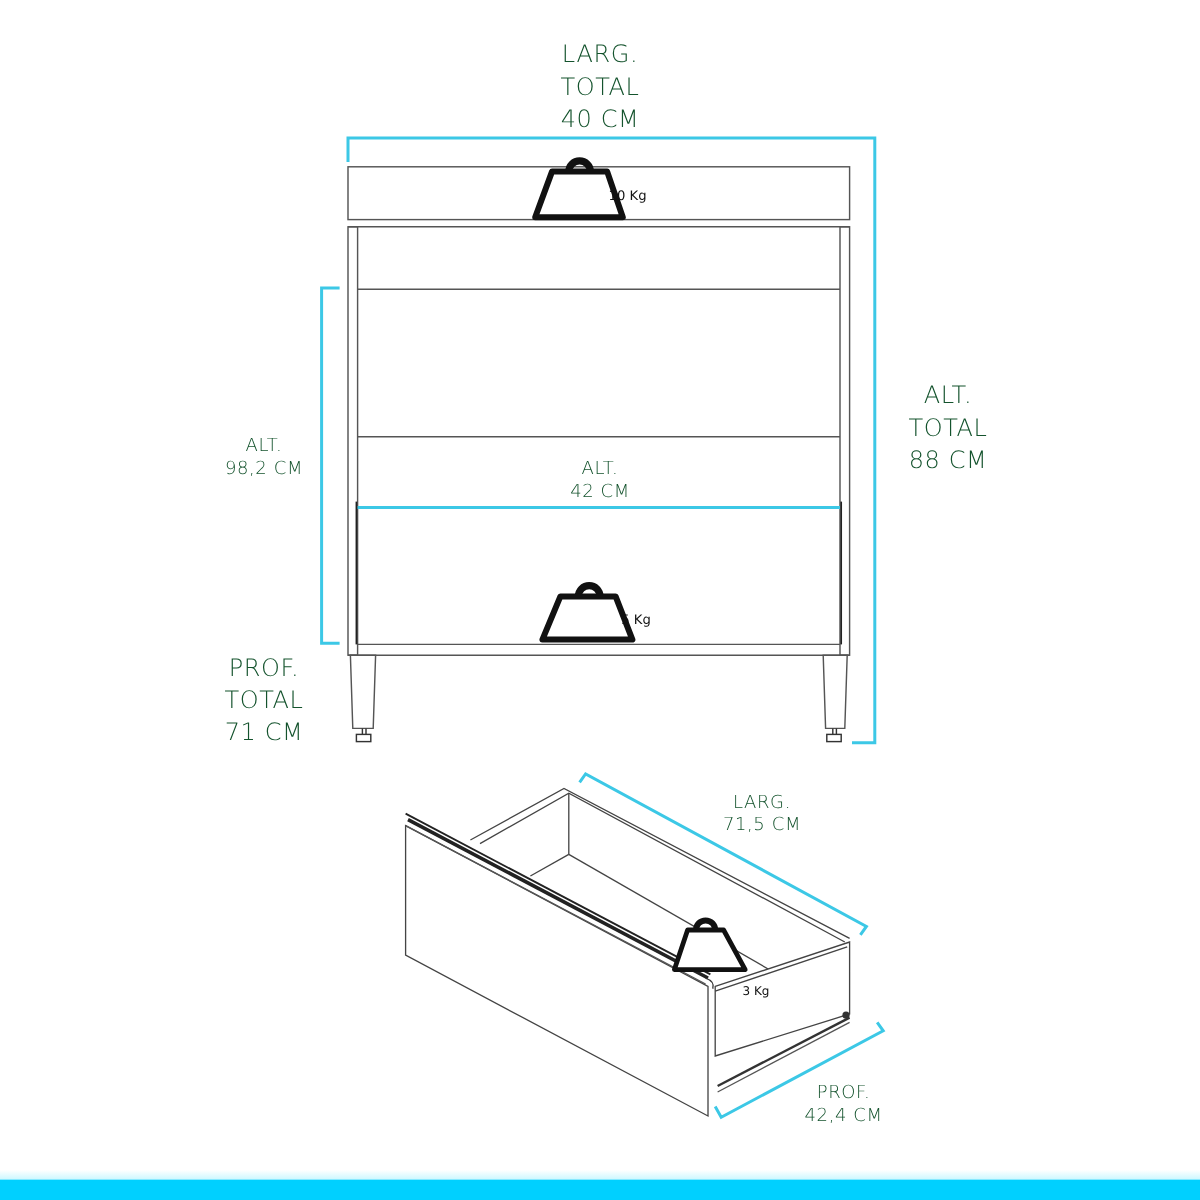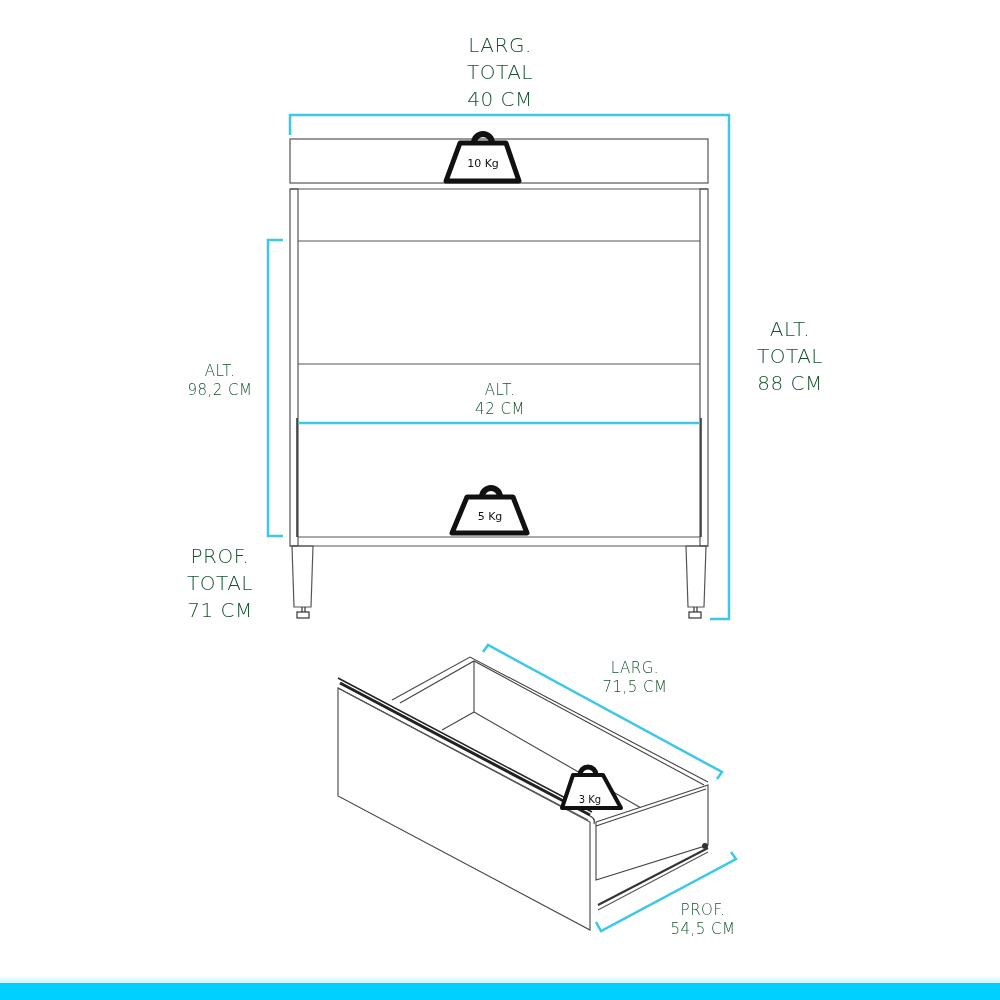--- a/index.html
+++ b/index.html
@@ -4,21 +4,21 @@
   <style>
     html, body { margin: 0; padding: 0; background: #ffffff; }
     body { width: 1000px; height: 1000px; position: relative; overflow: hidden;
            font-family: "DejaVu Sans", sans-serif; color: #1a1a1a; }
     svg.drawing { position: absolute; left: 0; top: 0; }
     .label { position: absolute; text-align: center; font-family: "DejaVu Sans", sans-serif;
              font-size: 20px; line-height: 27px; color: #14532d; font-weight: 300; letter-spacing: 0.5px; }
     .label.sm { font-size: 15px; line-height: 19px; }
     .label div { white-space: nowrap; }
     .weight-text { position: absolute; font-family: "DejaVu Sans", sans-serif; font-size: 11px;
-                   color: #111; text-align: center; white-space: nowrap; }
+                   color: #111; text-align: center; white-space: nowrap; margin-left: 40px; }
     .bottom-stripe { position: absolute; left: 0; right: 0; bottom: 0; height: 17px; background: #00d0ff; }
     .bottom-stripe-fade { position: absolute; left: 0; right: 0; bottom: 17px; height: 8px;
                           background: linear-gradient(to bottom, rgba(255,255,255,0), rgba(190,245,255,0.8)); }
   </style>
 </head>
 <body>
 
 <svg class="drawing" width="1000" height="1000" viewBox="0 0 1000 1000" xmlns="http://www.w3.org/2000/svg">
 
   <g fill="none" stroke="#555" stroke-width="1.2">
@@ -97,21 +97,21 @@
   </g>
 
   <g>
     <path d="M580,775 a8,8 0 0 1 16,0" fill="none" stroke="#111" stroke-width="5"></path>
     <polygon points="573,775 603,775 621,808 562,808" fill="#fff" stroke="#111" stroke-width="4" stroke-linejoin="round"></polygon>
   </g>
 </svg>
 
 <div class="weight-text" style="left:460px;top:157px;width:46px;">10 Kg</div>
 <div class="weight-text" style="left:467px;top:510px;width:46px;text-align:center;">5 Kg</div>
-<div class="weight-text" style="left:567px;top:794px;width:46px;font-size:10px;">3 Kg</div>
+<div class="weight-text" style="left:567px;top:821px;width:46px;font-size:10px;">3 Kg</div>
 
 <div class="label" style="left:440px;top:32px;width:120px;">
   <div>LARG.</div>
   <div>TOTAL</div>
   <div>40 CM</div>
 </div>
 
 <div class="label" style="left:725px;top:316px;width:130px;">
   <div>ALT.</div>
   <div>TOTAL</div>
@@ -134,17 +134,17 @@
   <div>71 CM</div>
 </div>
 
 <div class="label sm" style="left:580px;top:659px;width:110px;">
   <div>LARG.</div>
   <div>71,5 CM</div>
 </div>
 
 <div class="label sm" style="left:648px;top:901px;width:110px;">
   <div>PROF.</div>
-  <div>54,5 CM</div>
+  <div>42,4 CM</div>
 </div>
 
 <div class="bottom-stripe-fade"></div>
 <div class="bottom-stripe"></div>
 
 </body></html>

